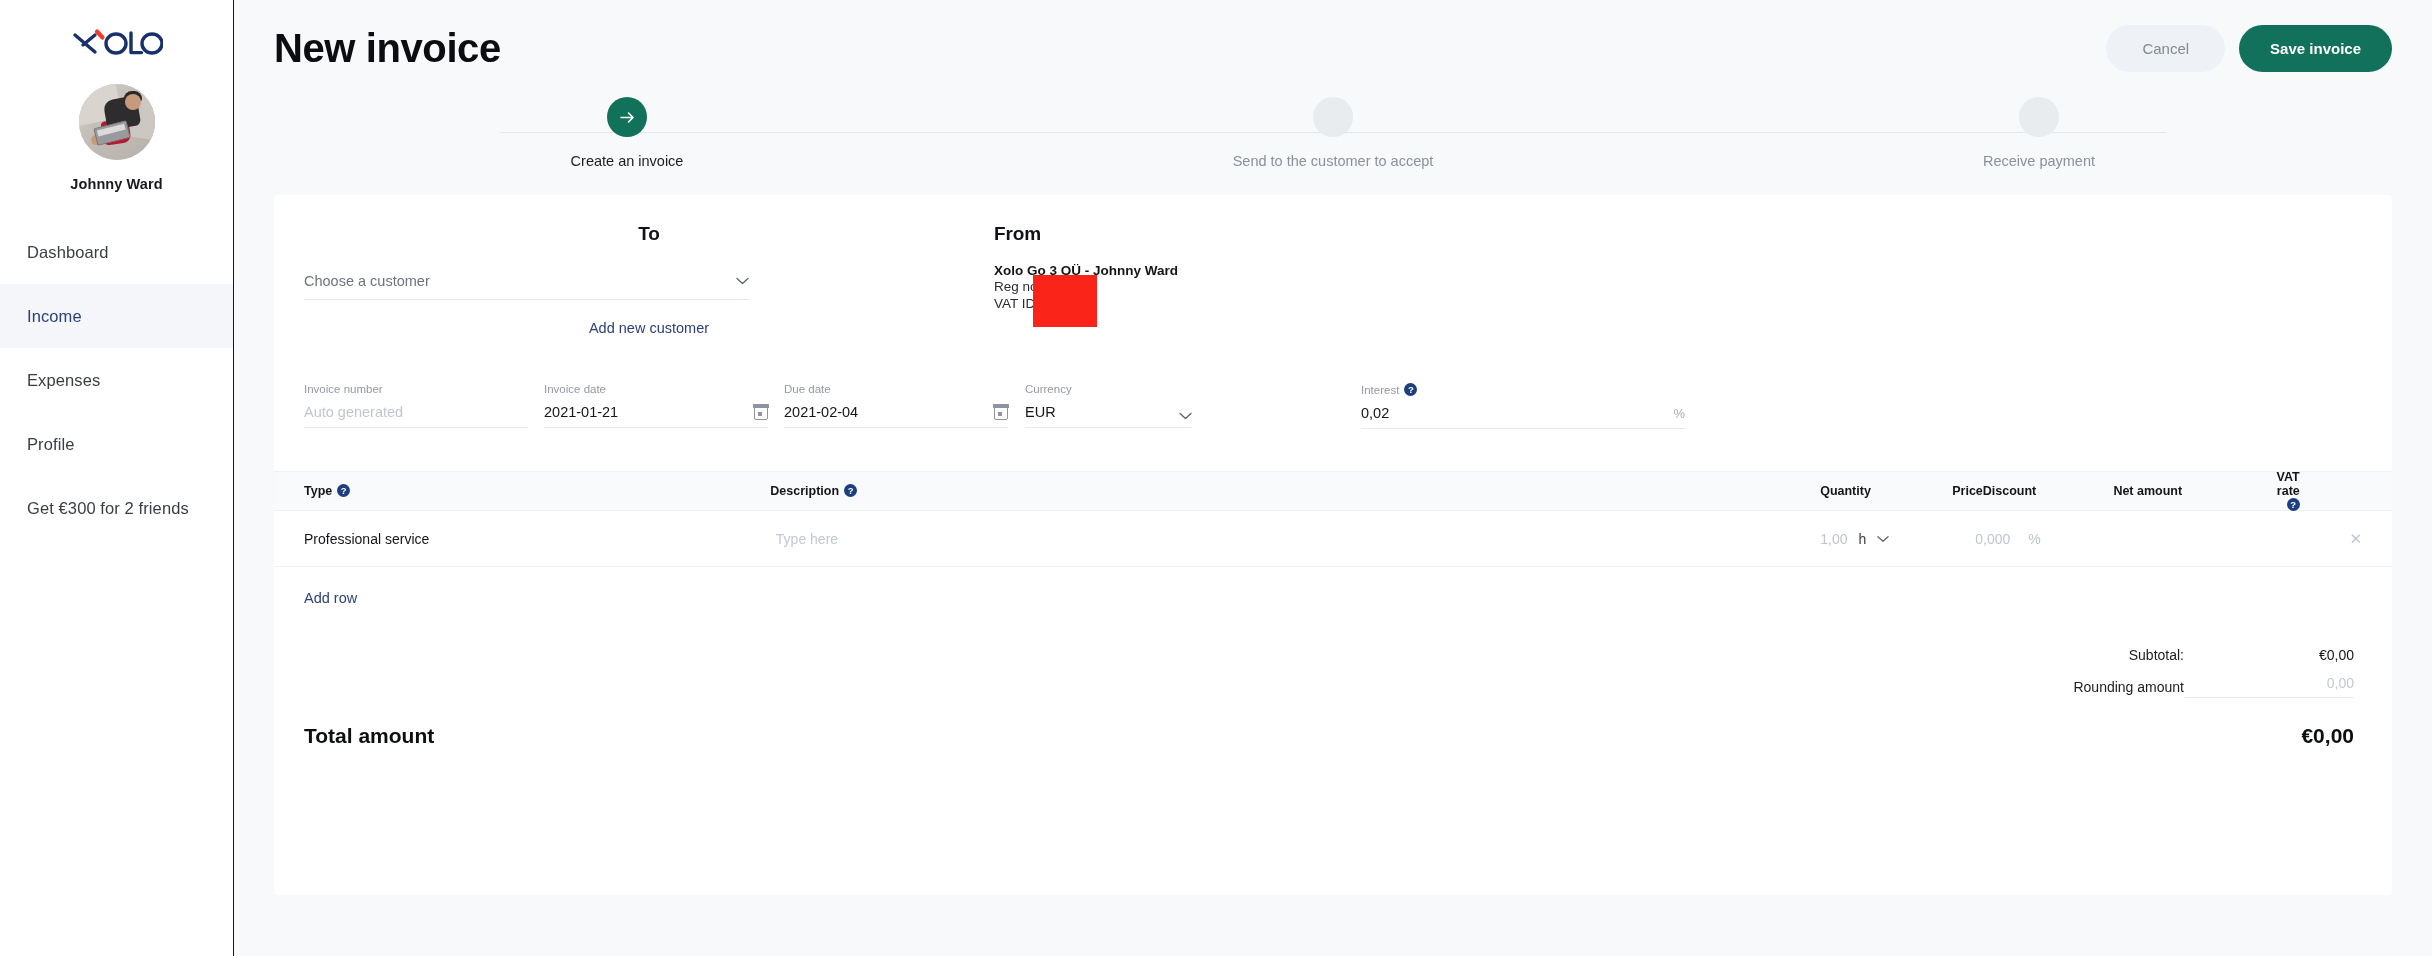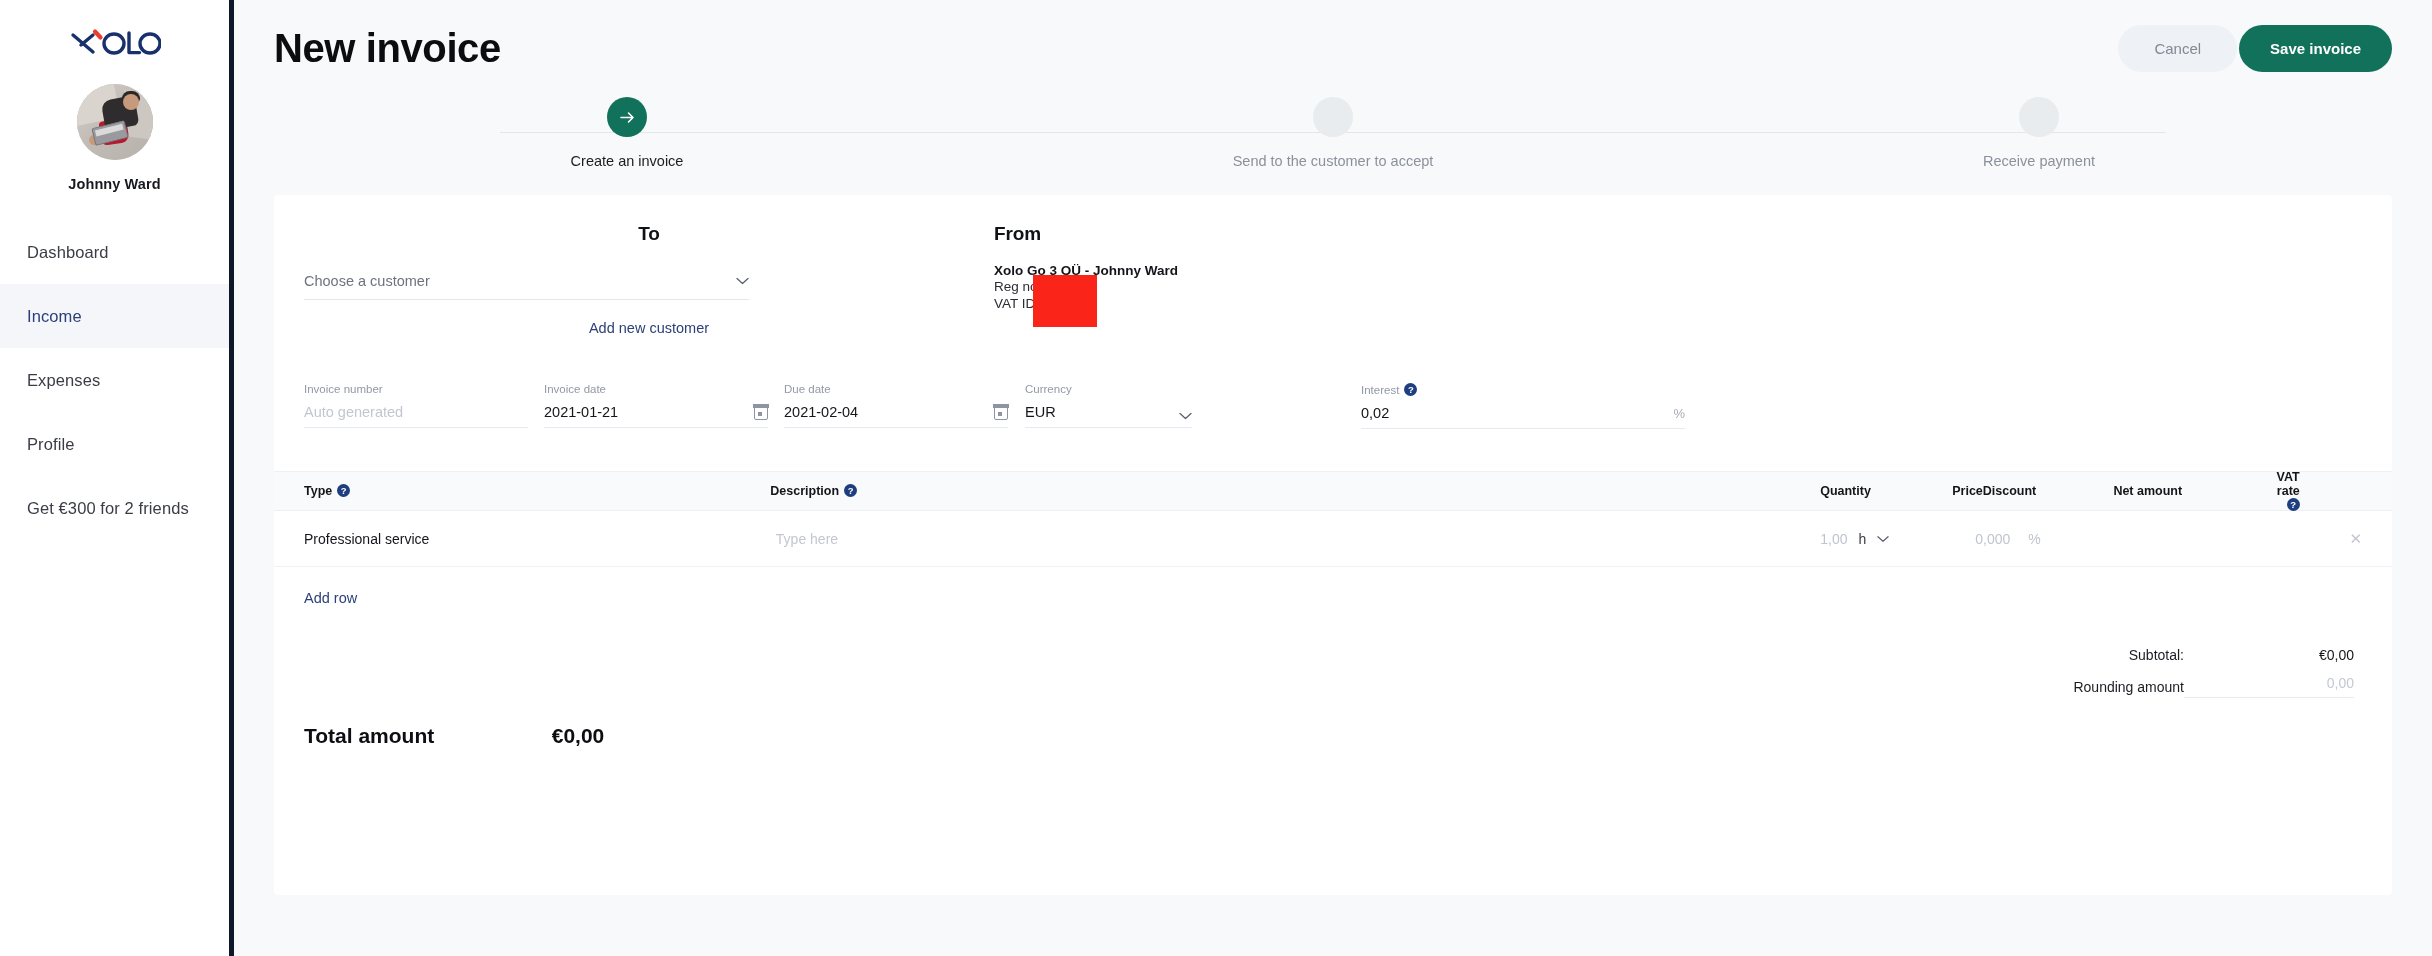--- a/index.html
+++ b/index.html
@@ -8,21 +8,21 @@
     font-family: "Liberation Sans", sans-serif;
     background: #ffffff;
     overflow: hidden;
   }
   .app { display: flex; width: 2432px; height: 956px; }
 
   
   .sidebar {
     width: 234px; min-width: 234px; height: 956px;
     background: #ffffff;
-    border-right: 5px solid #0f172a;
+    border-right: 1px solid #0f172a;
     display: flex; flex-direction: column;
     align-items: stretch;
     padding-top: 18px;
   }
   .logo-wrap { display: flex; justify-content: center; align-items: center; height: 48px; }
   .logo { position: relative; }
   .avatar-wrap { display: flex; justify-content: center; margin-top: 18px; }
   .avatar {
     width: 76px; height: 76px; border-radius: 50%;
     overflow: hidden; position: relative;
@@ -64,21 +64,21 @@
   }
   .topbar {
     height: 97px; display: flex; align-items: center;
     padding: 0 40px 0 40px;
     justify-content: space-between;
   }
   .page-title {
     font-size: 40px; font-weight: 700; color: #0c0d10;
     letter-spacing: -0.4px;
   }
-  .topbar-actions { display: flex; align-items: center; gap: 2px; }
+  .topbar-actions { display: flex; align-items: center; gap: 14px; }
   .btn-cancel {
     background: #eef1f5; color: #848894;
     border: none; border-radius: 30px;
     height: 47px; padding: 0 36px;
     font-size: 15px; font-family: inherit; font-weight: 500;
     cursor: pointer;
   }
   .btn-save {
     background: #12715a; color: #ffffff;
     border: none; border-radius: 30px;
@@ -213,21 +213,21 @@
 
   
   .totals { padding: 40px 38px 0 30px; }
   .tot-row { display: flex; justify-content: flex-end; align-items: center; }
   .tot-label { font-size: 14px; color: #1b1d23; text-align: right; }
   .tot-val   { width: 170px; text-align: right; font-size: 14px; color: #15161b; }
   .round-input {
     width: 170px; text-align: right; font-size: 14px; color: #c4c8d2;
     border-bottom: 1px solid #e7ecf2; padding-bottom: 6px;
   }
-  .total-big { margin-top: 26px; display:flex; justify-content:flex-start; align-items:center; }
+  .total-big { margin-top: 26px; display:flex; justify-content:space-between; align-items:center; }
   .total-big .lbl { font-size: 21px; font-weight: 700; color: #0d0e12; }
   .total-big .amt { width: 170px; text-align: right; font-size: 21px; font-weight: 700; color: #0d0e12; }
 </style>
 </head>
 <body>
 
 <div class="app">
 
   <aside class="sidebar">
     <div class="logo-wrap">

